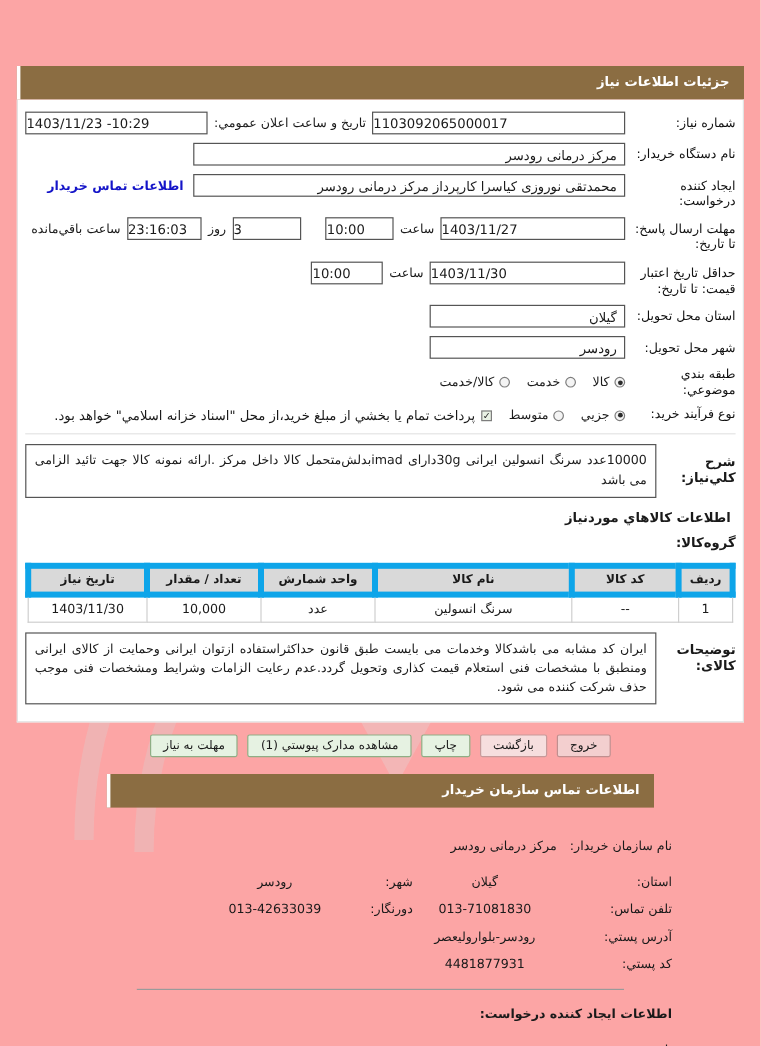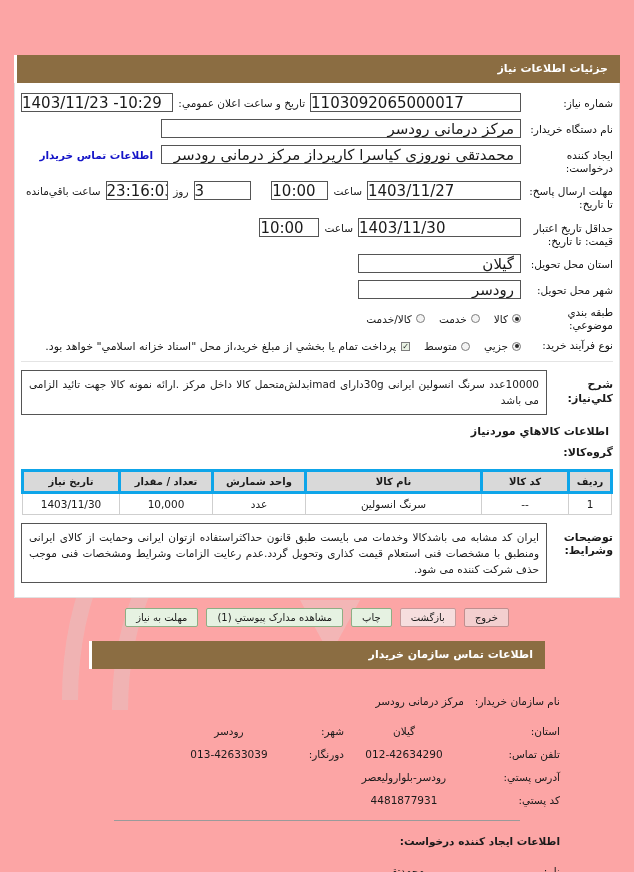--- a/index.html
+++ b/index.html
@@ -79,21 +79,21 @@
     line-height: 1.25;
     color: #111;
     box-sizing: border-box;
   }
   .fbox {
     border: 1px solid #555;
     background: #ffffff;
     height: 19px;
     line-height: 19px;
     padding: 0 6px;
-    font-size: 15px;
+    font-size: 11px;
     text-align: right;
     box-sizing: border-box;
     overflow: hidden;
     white-space: nowrap;
   }
   .fbox.num { text-align: left; direction: ltr; padding-left: 0; padding-right: 8px;}
   .w-big   { width: 226px; }
   .w-wide  { width: 360px; }
   .w-med   { width: 163px; }
   .w-time  { width: 60px; }
@@ -210,21 +210,21 @@
 
   
   table.items {
     width: 100%;
     border-collapse: collapse;
     font-size: 10.5px;
     margin-bottom: 8px;
   }
   table.items th {
     background: #d9d9d9;
-    border: 3px solid #0ea5e9;
+    border: 5px solid #0ea5e9;
     font-weight: bold;
     padding: 4px 3px;
     text-align: center;
     color: #1a1a1a;
     font-size: 10px;
   }
   table.items td {
     border: 1px solid #cfcfcf;
     padding: 4px 3px;
     text-align: center;
@@ -431,21 +431,21 @@
             <td>--</td>
             <td>سرنگ  انسولین</td>
             <td>عدد</td>
             <td>10,000</td>
             <td>1403/11/30</td>
           </tr>
         </tbody>
       </table>
 
       <div class="desc-row">
-        <div class="desc-label">توضيحات وشرایط:</div>
+        <div class="desc-label">توضيحات کالای:</div>
         <div class="desc-box" style="min-height:48px">ایران کد مشابه می باشدکالا وخدمات می بایست طبق قانون حداکثراستفاده ازتوان ایرانی وحمایت از کالای ایرانی ومنطبق با مشخصات فنی استعلام قیمت کذاری وتحویل گردد.عدم رعایت الزامات وشرایط ومشخصات فنی موجب حذف شرکت کننده می شود.</div>
       </div>
     </div>
 
     <div class="btn-row">
       <button class="btn pink">خروج</button>
       <button class="btn pinkl">بازگشت</button>
       <button class="btn green">چاپ</button>
       <button class="btn green">مشاهده مدارک پيوستي (1)</button>
       <button class="btn green">مهلت به نياز</button>
@@ -463,21 +463,21 @@
 
       <div class="crow">
         <div class="ckey">استان:</div>
         <div class="cval">گیلان</div>
         <div class="ckey2">شهر:</div>
         <div class="cval2">رودسر</div>
       </div>
 
       <div class="crow">
         <div class="ckey">تلفن تماس:</div>
-        <div class="cval">012-42634290</div>
+        <div class="cval">013-71081830</div>
         <div class="ckey2">دورنگار:</div>
         <div class="cval2">013-42633039</div>
       </div>
 
       <div class="crow">
         <div class="ckey">آدرس پستي:</div>
         <div class="cval">رودسر-بلوارولیعصر</div>
       </div>
 
       <div class="crow">

